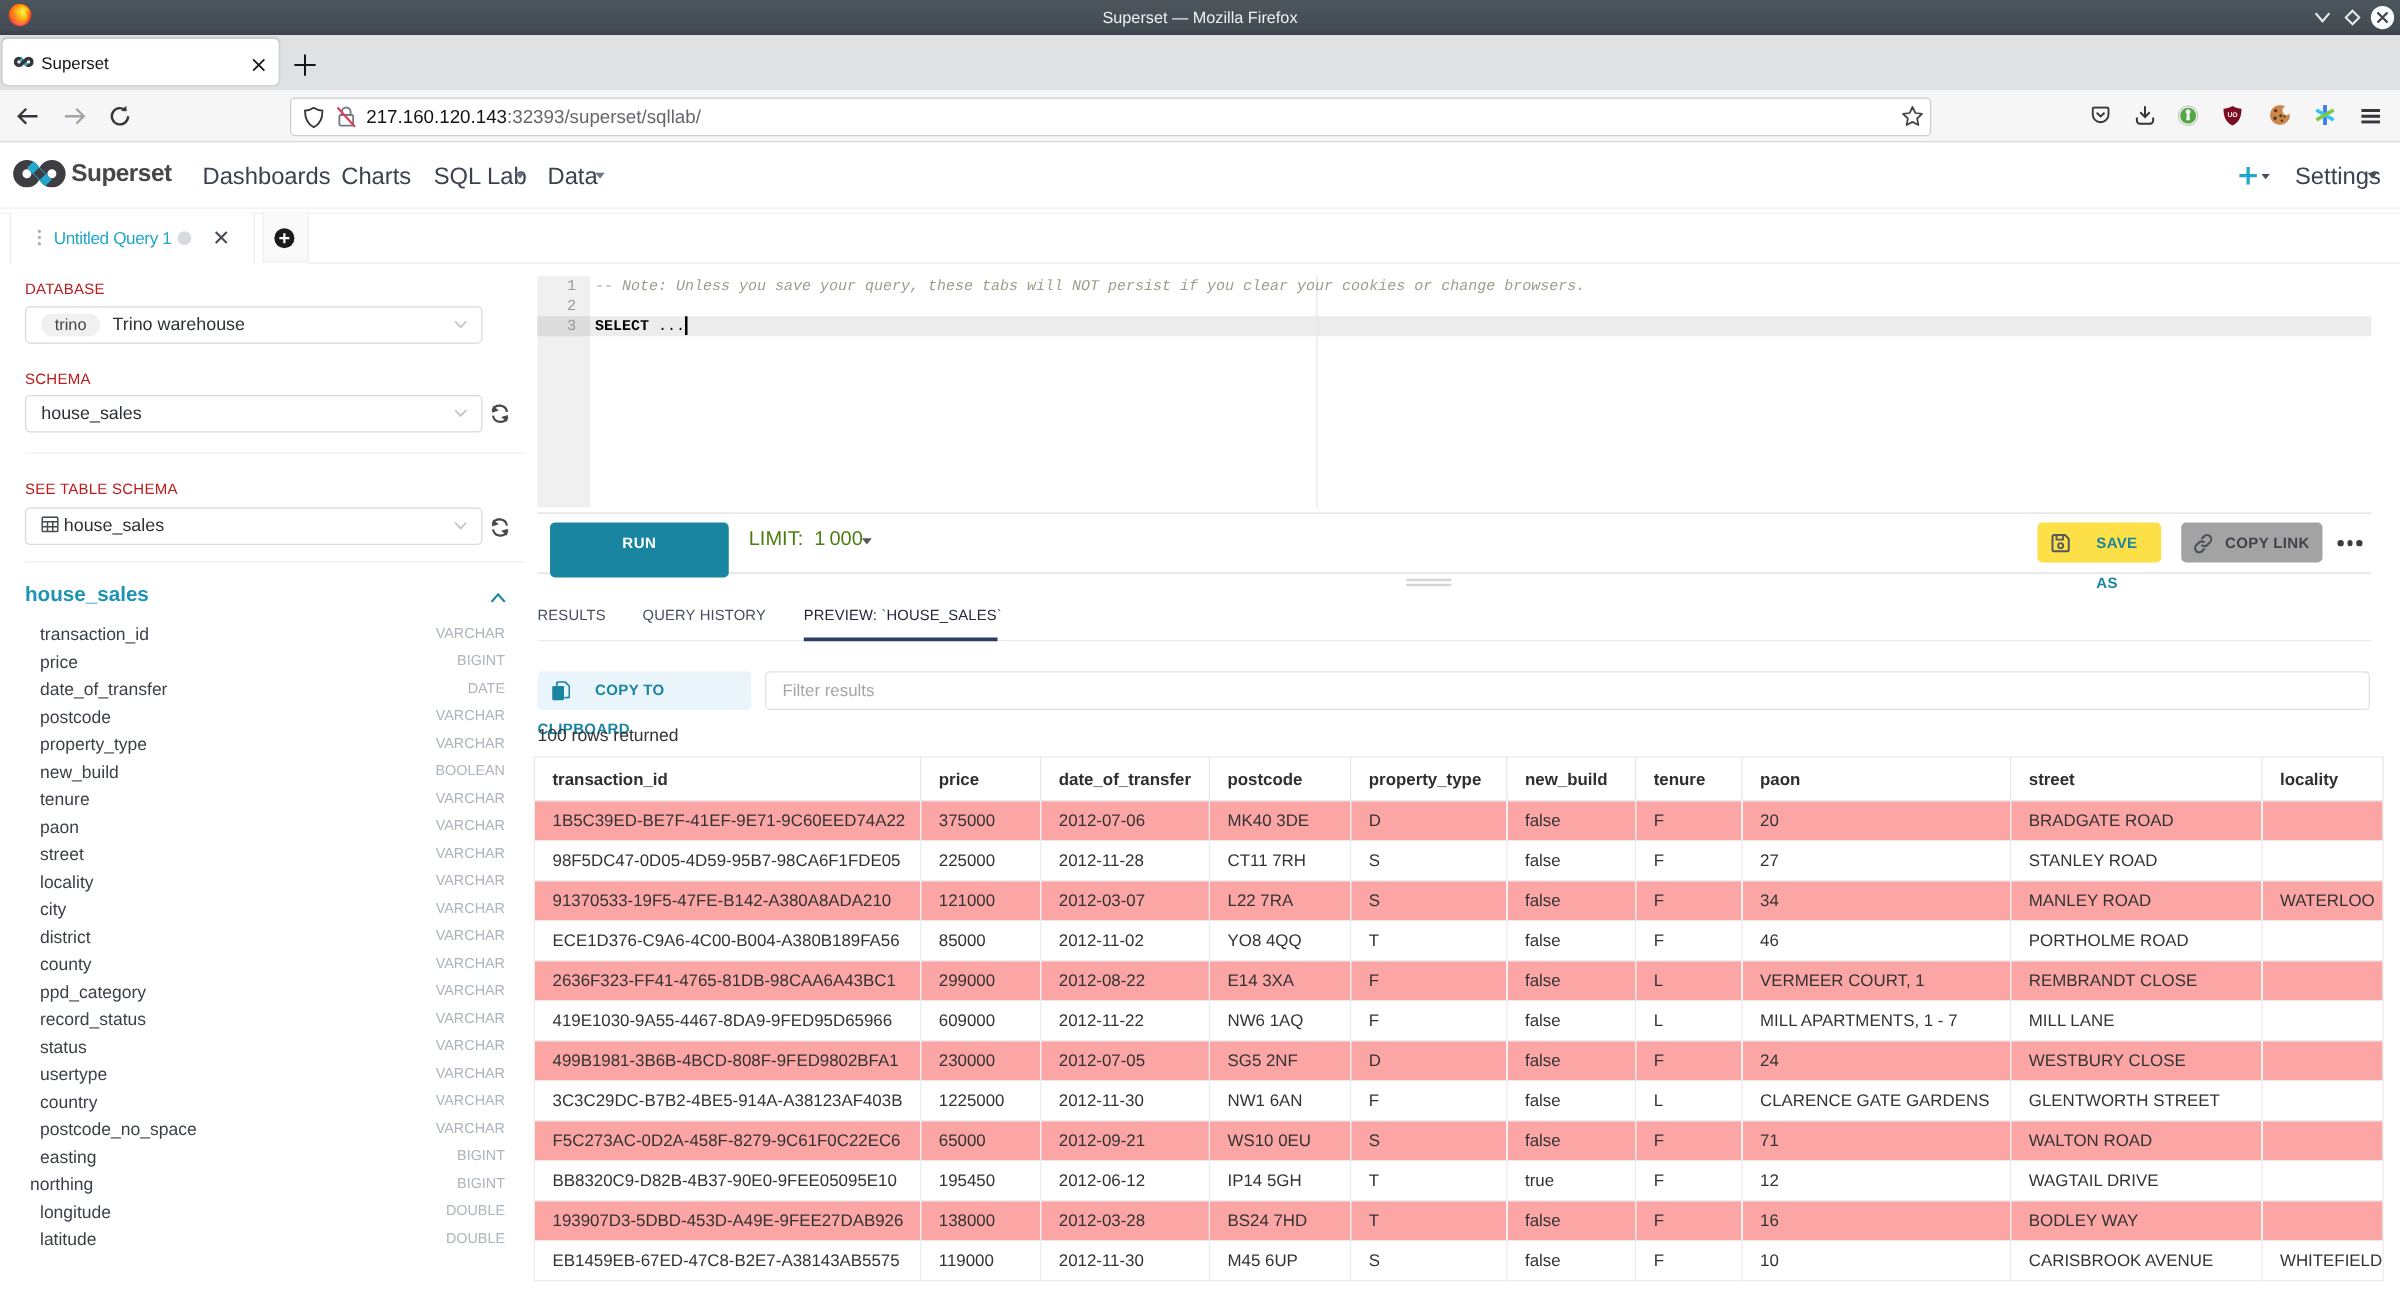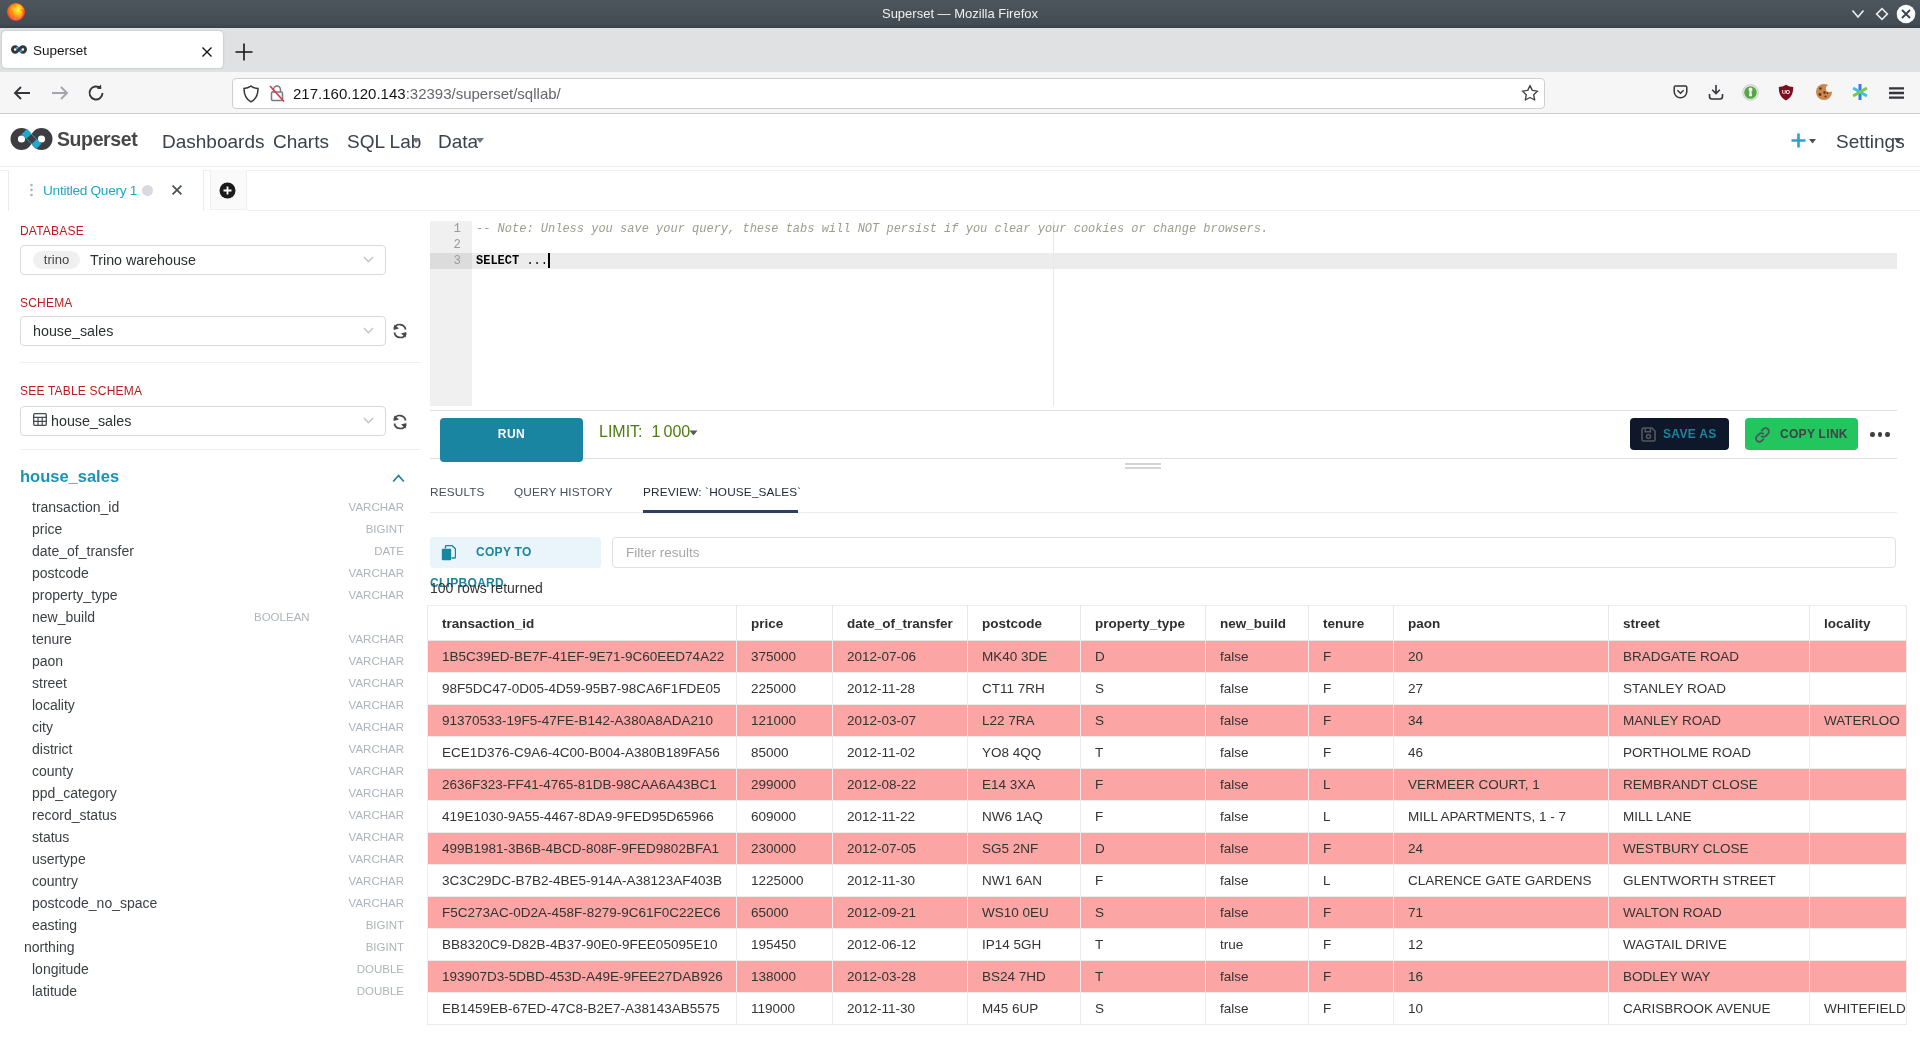--- a/index.html
+++ b/index.html
@@ -297,21 +297,21 @@
     <div class="abs colt" style="left:254px; top:501px; width:150px; text-align:right;">VARCHAR</div>
     <div class="abs coln" style="left:32px; top:521px;">price</div>
     <div class="abs colt" style="left:254px; top:523px; width:150px; text-align:right;">BIGINT</div>
     <div class="abs coln" style="left:32px; top:543px;">date_of_transfer</div>
     <div class="abs colt" style="left:254px; top:545px; width:150px; text-align:right;">DATE</div>
     <div class="abs coln" style="left:32px; top:565px;">postcode</div>
     <div class="abs colt" style="left:254px; top:567px; width:150px; text-align:right;">VARCHAR</div>
     <div class="abs coln" style="left:32px; top:587px;">property_type</div>
     <div class="abs colt" style="left:254px; top:589px; width:150px; text-align:right;">VARCHAR</div>
     <div class="abs coln" style="left:32px; top:609px;">new_build</div>
-    <div class="abs colt" style="left:254px; top:611px; width:150px; text-align:left;">BOOLEAN</div>
+    <div class="abs colt" style="left:254px; top:611px; width:150px; text-align:right;">BOOLEAN</div>
     <div class="abs coln" style="left:32px; top:631px;">tenure</div>
     <div class="abs colt" style="left:254px; top:633px; width:150px; text-align:right;">VARCHAR</div>
     <div class="abs coln" style="left:32px; top:653px;">paon</div>
     <div class="abs colt" style="left:254px; top:655px; width:150px; text-align:right;">VARCHAR</div>
     <div class="abs coln" style="left:32px; top:675px;">street</div>
     <div class="abs colt" style="left:254px; top:677px; width:150px; text-align:right;">VARCHAR</div>
     <div class="abs coln" style="left:32px; top:697px;">locality</div>
     <div class="abs colt" style="left:254px; top:699px; width:150px; text-align:right;">VARCHAR</div>
     <div class="abs coln" style="left:32px; top:719px;">city</div>
     <div class="abs colt" style="left:254px; top:721px; width:150px; text-align:right;">VARCHAR</div>
@@ -353,27 +353,27 @@
   <div class="aceline" style="top:32px; color:#000;"><b>SELECT</b> ...</div>
   <div class="abs" style="left:118px; top:32px; width:2px; height:15px; background:#000;"></div>
 </div>
 
 <div id="sqltoolbar">
   <div id="runbtn">RUN</div>
   <div class="abs" style="left:169px; top:12px; font-size:16px; color:#4d7c0f;">LIMIT:&nbsp; 1 000</div>
   <svg class="abs" style="left:259px; top:19px;" width="9" height="6" viewBox="0 0 9 6">
       <path d="M0.5,0.5 h8 L4.5,5.5 Z" fill="#57575c"></path>
     </svg>
-  <div class="graybtn" style="left:1200px; width:99px; background:#0f172a; color:#1985a0; padding-left:33px;">SAVE AS</div>
+  <div class="graybtn" style="left:1200px; width:99px; background:#fde047; color:#1985a0; padding-left:47px;">SAVE AS</div>
   <svg class="abs" style="left:1210px; top:15px;" width="17" height="17" viewBox="0 0 17 17">
     <path d="M2,3.5 a1.5,1.5 0 0 1 1.5,-1.5 h8.5 l3,3 v8.5 a1.5,1.5 0 0 1 -1.5,1.5 h-10 a1.5,1.5 0 0 1 -1.5,-1.5 Z" fill="none" stroke="#55595e" stroke-width="1.6"></path>
     <path d="M5.2,2.3 v3.4 h5.2 v-3.4" fill="none" stroke="#55595e" stroke-width="1.5"></path>
     <circle cx="8.5" cy="10.5" r="2" fill="none" stroke="#55595e" stroke-width="1.5"></circle>
   </svg>
-  <div class="graybtn" style="left:1315px; width:113px; background:#22c55e; color:#3f4248; padding-left:35px;">COPY LINK</div>
+  <div class="graybtn" style="left:1315px; width:113px; background:#a3a3a3; color:#3f4248; padding-left:35px;">COPY LINK</div>
   <svg class="abs" style="left:1324px; top:16px;" width="17" height="16" viewBox="0 0 17 16">
     <path d="M7.2,4.2 L9.3,2.1 a3.3,3.3 0 0 1 4.7,4.7 L11.9,8.9 a3.3,3.3 0 0 1 -4.7,0" fill="none" stroke="#4e5157" stroke-width="1.7"></path>
     <path d="M9.8,11.8 L7.7,13.9 a3.3,3.3 0 0 1 -4.7,-4.7 L5.1,7.1 a3.3,3.3 0 0 1 4.7,0" fill="none" stroke="#4e5157" stroke-width="1.7"></path>
   </svg>
   <circle class="abs" style="left:1440px; top:21px; width:4.6px; height:4.6px; border-radius:50%; background:#3d3d42;"></circle>
   <circle class="abs" style="left:1447.5px; top:21px; width:4.6px; height:4.6px; border-radius:50%; background:#3d3d42;"></circle>
   <circle class="abs" style="left:1455px; top:21px; width:4.6px; height:4.6px; border-radius:50%; background:#3d3d42;"></circle>
 </div>
 
 <div class="abs" style="left:1125px; top:463px; width:36px; height:2px; background:#d4d4d4;"></div>

